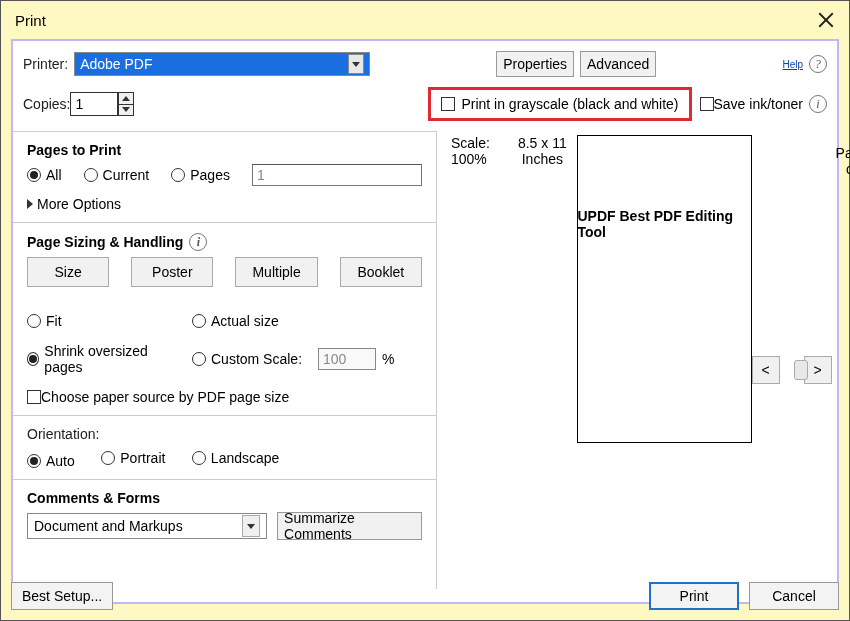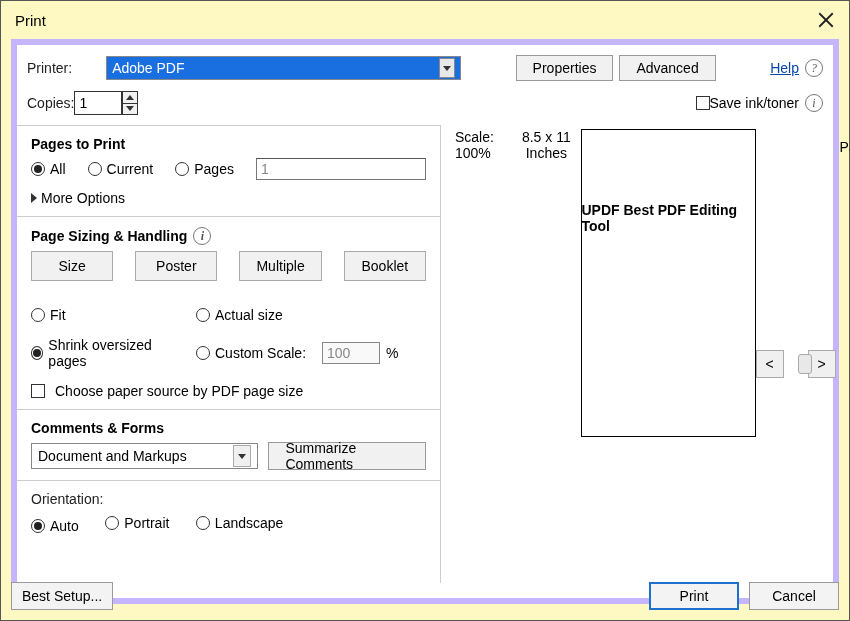--- a/index.html
+++ b/index.html
@@ -3,35 +3,35 @@
 <meta charset="utf-8">
 <style>
   * { box-sizing: border-box; font-family: "Segoe UI", Arial, sans-serif; }
   body { margin: 0; background: #fff; }
   .window { width: 850px; height: 621px; border: 1px solid #555; background: #fef9c3; position: relative; }
   .titlebar { height: 38px; display: flex; align-items: center; justify-content: space-between; padding: 0 14px; }
   .titlebar .title { font-size: 15px; }
   .close-x { width: 18px; height: 18px; cursor: pointer; }
   .close-x svg { width: 100%; height: 100%; }
 
-  .body-outer { border: 6px solid #c4b5fd; margin: 0 10px; height: 565px; background: #fff; }
+  .body-outer { border: 2px solid #c4b5fd; margin: 0 10px; height: 565px; background: #fff; }
 
   .row1 { display: flex; align-items: center; padding: 10px 10px 6px 10px; gap: 8px; justify-content: space-between;}
   .row1-left { display: flex; align-items: center; gap: 6px; }
   .row1-mid { display: flex; align-items: center; gap: 6px; }
   .row1-right { display: flex; align-items: center; gap: 6px; }
   .lbl { font-size: 14px; color: #222; }
 
-  .printer-select { width: 355px; height: 24px; border: 1px solid #888; background: #1a6fe0; color: #fff; display: flex; align-items: center; justify-content: space-between; padding: 0 5px; font-size: 14px; margin-left: 28px; }
+  .printer-select { width: 296px; height: 24px; border: 1px solid #888; background: #1a6fe0; color: #fff; display: flex; align-items: center; justify-content: space-between; padding: 0 5px; font-size: 14px; }
   .printer-select .dd { width: 16px; height: 20px; background: #e8e8e8; border: 1px solid #888; display: flex; align-items: center; justify-content: center; }
   .tri-down { width: 0; height: 0; border-left: 4px solid transparent; border-right: 4px solid transparent; border-top: 5px solid #333; }
 
-  .btn { height: 26px; padding: 0 16px; background: #f1f1f1; border: 1px solid #999; font-size: 14px; display: inline-flex; align-items: center; justify-content: center; cursor: pointer; }
-
-  .linklike { color: #0645ad; text-decoration: underline; font-size: 14px; cursor: pointer; }
+  .btn { height: 26px; padding: 0 6px; background: #f1f1f1; border: 1px solid #999; font-size: 14px; display: inline-flex; align-items: center; justify-content: center; cursor: pointer; }
+
+  .linklike { color: #0645ad; text-decoration: underline; font-size: 10px; cursor: pointer; }
   .info-icon { width: 18px; height: 18px; border: 1px solid #777; border-radius: 50%; display: inline-flex; align-items: center; justify-content: center; font-size: 12px; color: #555; font-style: italic; font-family: Georgia, serif; }
 
   .row2 { display: flex; align-items: center; padding: 4px 10px 10px 10px; gap: 0; }
   .copies-box { width: 48px; height: 24px; border: 1px solid #333; font-size: 14px; padding: 0 4px; }
   .spin { width: 16px; height: 24px; border: 1px solid #333; display: flex; flex-direction: column; }
   .spinbtn { flex: 1; display: flex; align-items: center; justify-content: center; background: #f0f0f0; border-bottom: 1px solid #333; cursor: pointer;}
   .spinbtn:last-child { border-bottom: none; }
   .tri-up { width: 0; height: 0; border-left: 4px solid transparent; border-right: 4px solid transparent; border-bottom: 5px solid #333; }
 
   .hl-box { border: 3px solid #df2a36; padding: 6px 10px; display: flex; align-items: center; gap: 6px; }
@@ -118,20 +118,24 @@
       <input class="copies-box" value="1" style="">
       <div class="spin">
         <div class="spinbtn">
             <div class="tri-up"></div>
           </div>
         <div class="spinbtn">
             <div class="tri-down"></div>
           </div>
       </div>
       <div style="flex:1"></div>
+      <div class="hl-box">
+        <span class="chk"></span>
+        <span class="chklbl">Print in grayscale (black and white)</span>
+      </div>
       <span style="width:8px"></span>
       <span class="chk"></span>
       <span class="chklbl">Save ink/toner</span>
       <span style="width:6px"></span>
       <span class="info-icon">i</span>
     </div>
 
     <div class="main-grid">
 
       <div class="left-col">
@@ -185,56 +189,56 @@
               </span>
             <span style="display:flex;align-items:center;gap:6px;">
               <span class="rlabel" style="margin-right:10px">
                   <span class="radio"></span>
                   <span>Custom Scale:</span>
                 </span>
               <input class="scale-input" value="100" style="">
               <span style="font-size:14px">%</span>
             </span>
           </div>
-          <div style="margin-top:14px;display:flex;align-items:center;gap:10px;">
+          <div style="margin-top:14px;display:flex;align-items:center;gap:0;">
             <span class="chk"></span>
             <span class="chklbl">Choose paper source by PDF page size</span>
+          </div>
+        </div>
+
+        <div class="section">
+          <div class="lbl" style="margin-bottom:8px">Orientation:</div>
+          <div>
+            <span class="rlabel">
+                <span class="radio sel"></span>
+                <span>Auto</span>
+              </span>
+            <span class="rlabel">
+                <span class="radio"></span>
+                <span>Portrait</span>
+              </span>
+            <span class="rlabel">
+                <span class="radio"></span>
+                <span>Landscape</span>
+              </span>
           </div>
         </div>
 
         <div class="section">
           <div class="head">Comments &amp; Forms</div>
           <div style="display:flex;gap:10px;align-items:center;">
             <div class="comment-select">
               <span>Document and Markups</span>
               <div class="dd">
                   <div class="tri-down"></div>
                 </div>
             </div>
             <div class="btn" style="height:28px">Summarize Comments</div>
           </div>
         </div>
-
-        <div class="section">
-          <div class="lbl" style="margin-bottom:8px">Orientation:</div>
-          <div>
-            <span class="rlabel">
-                <span class="radio sel"></span>
-                <span>Auto</span>
-              </span>
-            <span class="rlabel">
-                <span class="radio"></span>
-                <span>Portrait</span>
-              </span>
-            <span class="rlabel">
-                <span class="radio"></span>
-                <span>Landscape</span>
-              </span>
-          </div>
-        </div>
       </div>
 
       <div class="right-col">
         <div class="scale-lbl">Scale: 100%</div>
         <div class="dims-lbl">8.5 x 11 Inches</div>
         <div class="preview-box">
           <div class="preview-txt">UPDF Best PDF Editing Tool</div>
         </div>
         <div class="nav-row">
           <div class="navbtn">&lt;</div>

